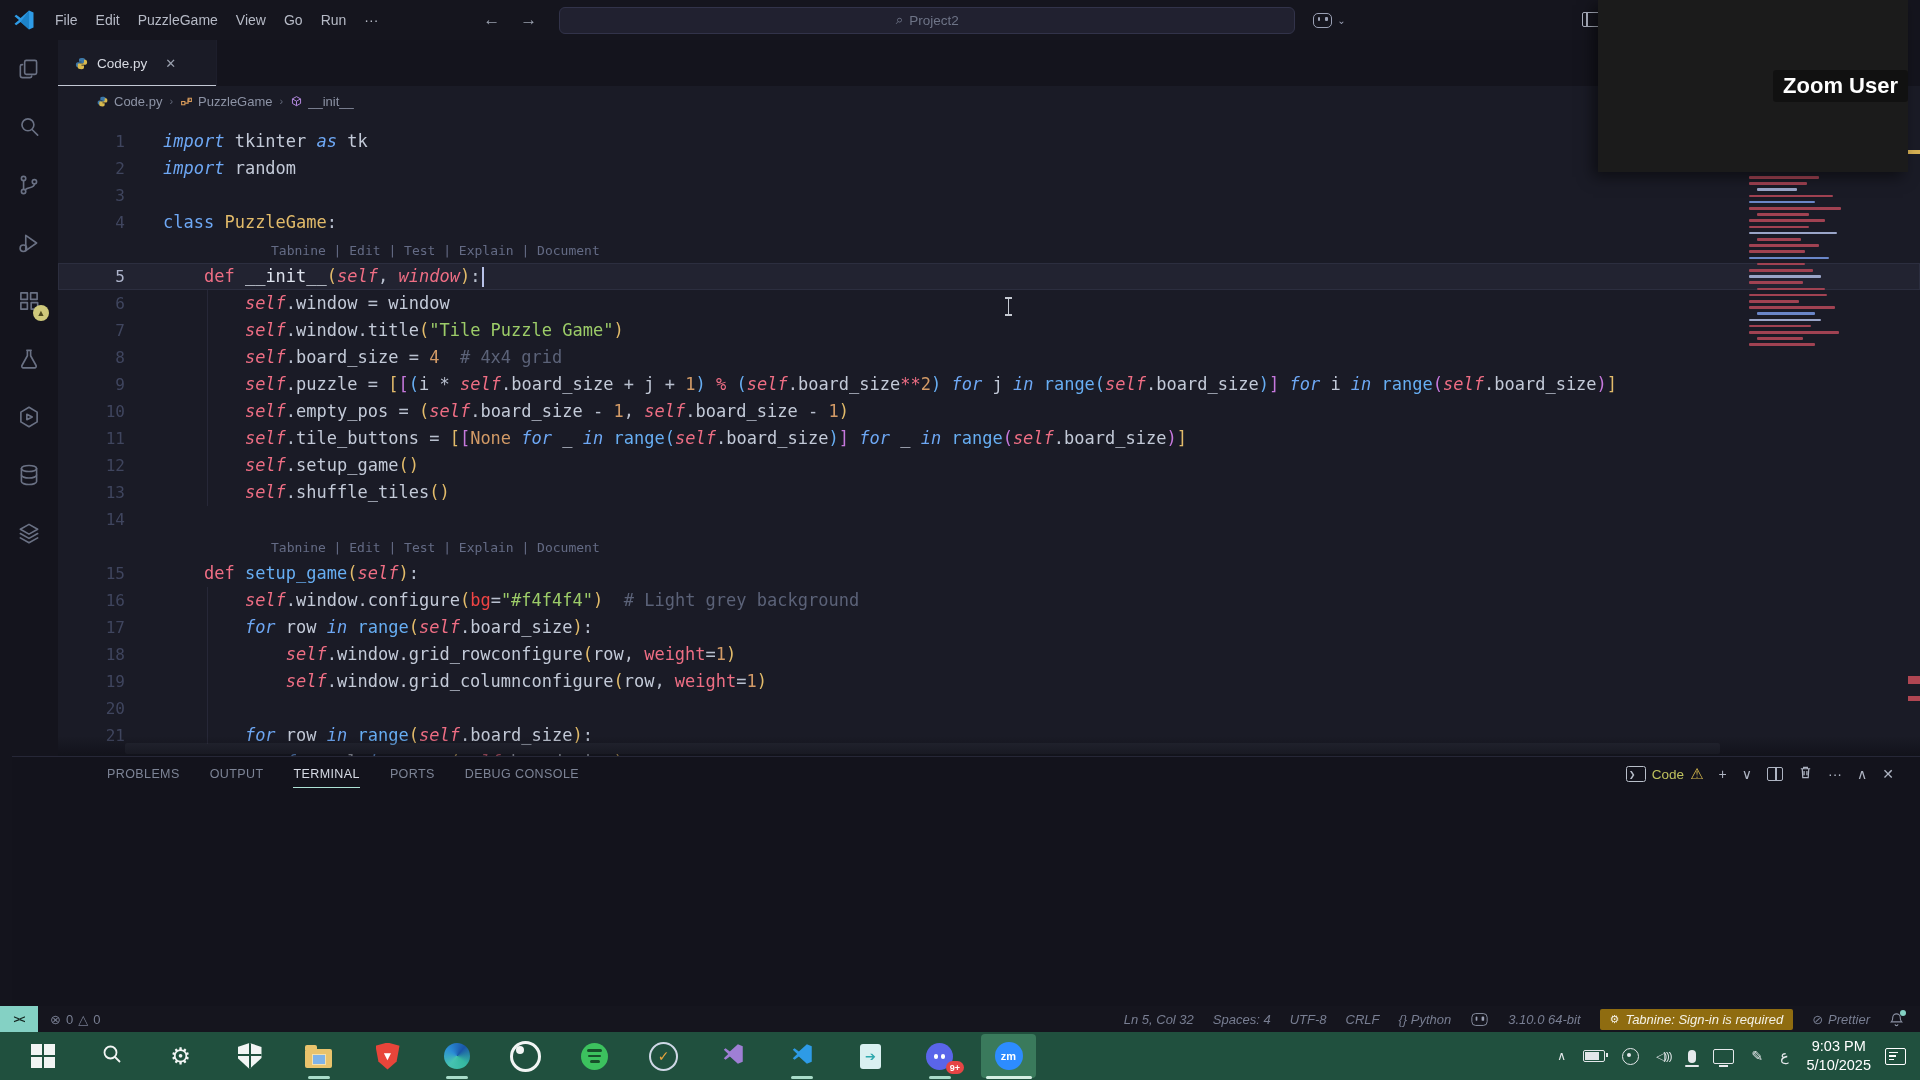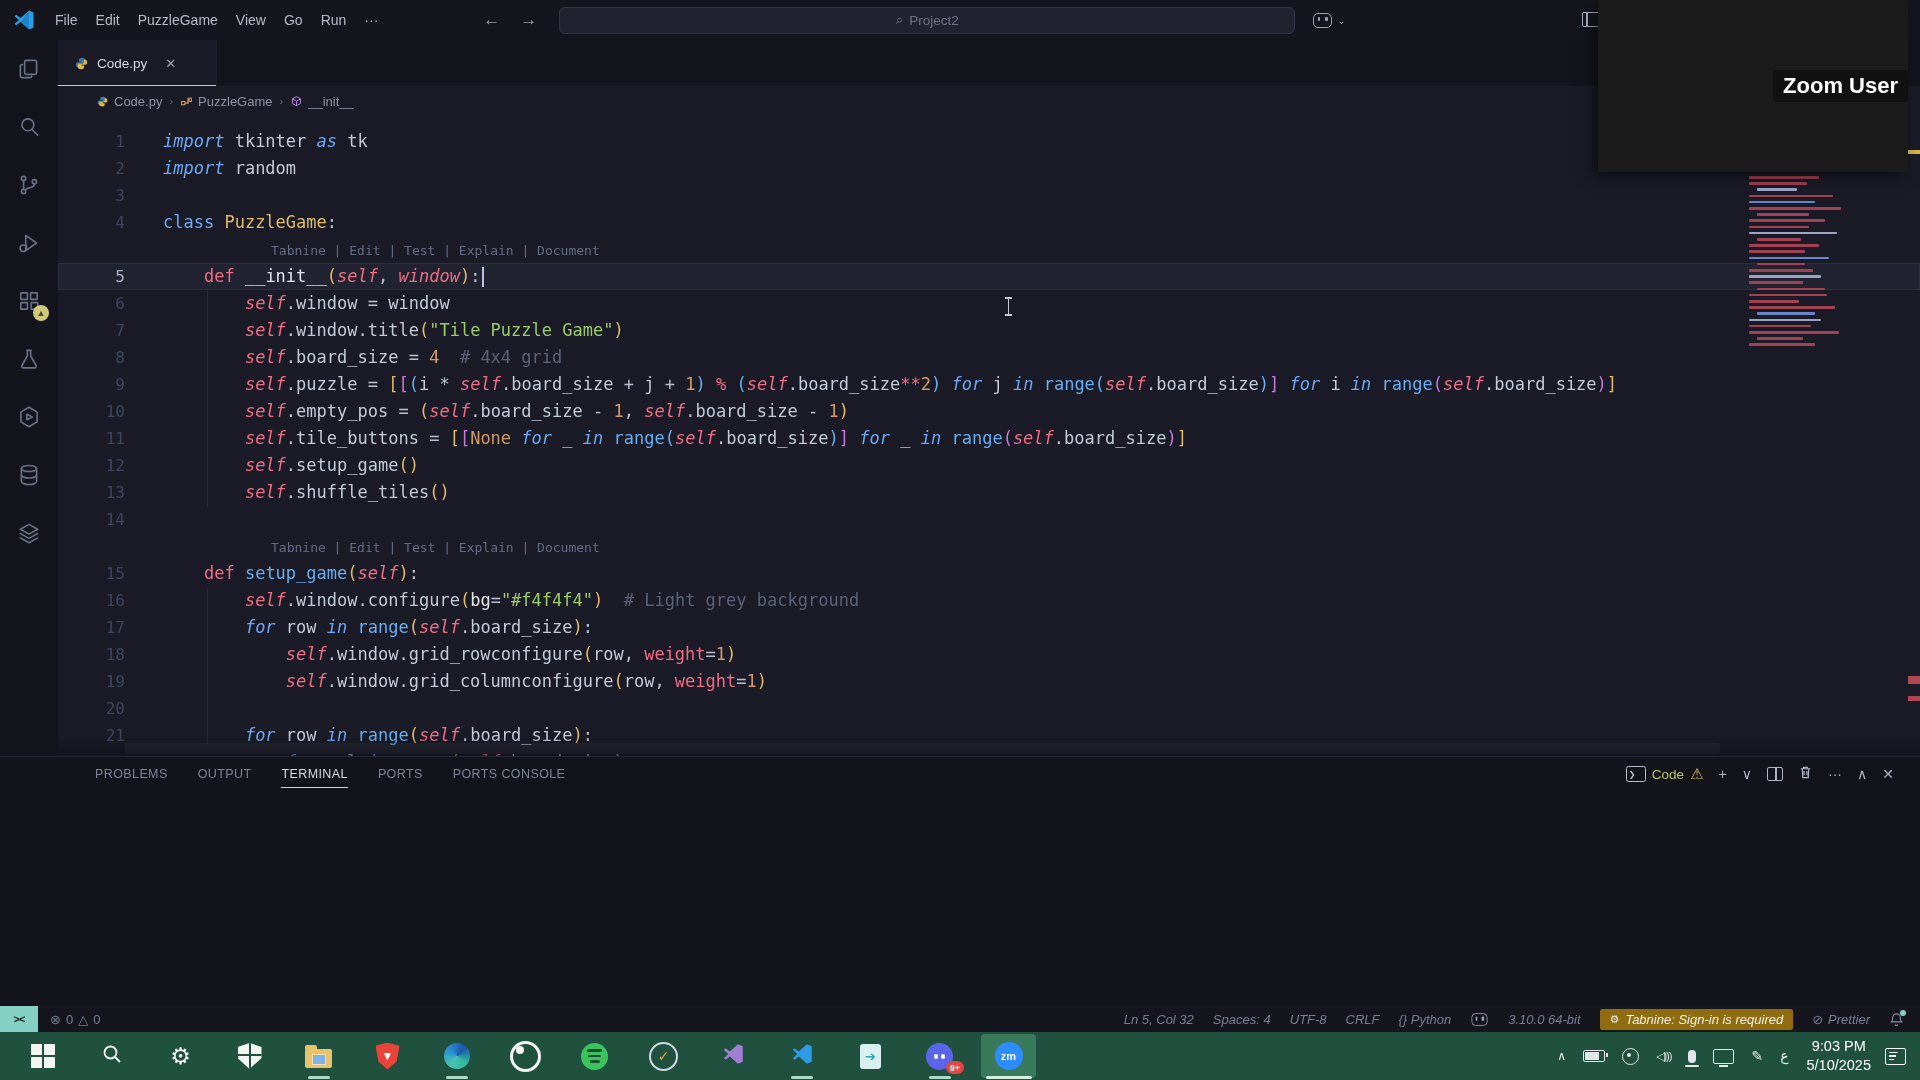--- a/index.html
+++ b/index.html
@@ -46,40 +46,40 @@
   .crow.cur{background:rgba(190,200,255,0.05);box-shadow:inset 0 0 0 1px rgba(190,200,255,0.07);}
   .lnum{width:67px;text-align:right;color:#3f455e;font-family:"DejaVu Sans Mono",monospace;font-size:16px;flex:none;}
   .crow.cur .lnum{color:#aeb4cb;}
   .ctext{margin-left:38px;font-family:"DejaVu Sans Mono",monospace;font-size:17px;}
   .lens{margin-left:146px;font-family:"DejaVu Sans Mono",monospace;font-size:13px;color:#646b85;line-height:30px;}
   .tk-kw{color:#6ea8f5;font-style:italic}.tk-kc{color:#6ea8f5}.tk-kd{color:#ef6e84}
   .tk-cls{color:#e2bb6a}.tk-fn{color:#67aef3}.tk-fnm{color:#dee3ee}
   .tk-sf{color:#ef6e84;font-style:italic}.tk-pr{color:#c3cad8}.tk-st{color:#9ccc68}
   .tk-nu{color:#d29a66}.tk-cm{color:#5b6278;}.tk-op{color:#b9c0cf}
   .tk-or{color:#ef6e84}.tk-b1{color:#e2bb6a}.tk-b2{color:#c678dd}.tk-b3{color:#67aef3}
-  .tk-bi{color:#67aef3}.tk-kga{color:#e5e5e5}.tk-kgr{color:#ef6e84}
+  .tk-bi{color:#67aef3}.tk-kga{color:#ef4444}.tk-kgr{color:#ef6e84}
   .iguide{position:absolute;width:1px;background:#272838;}
   #caret{position:absolute;width:1.5px;height:20px;background:#b8c2e8;}
   #ibeam{position:absolute;width:11px;height:19px;color:#c6cad2;}
   #ibeam:before,#ibeam:after{content:"";position:absolute;left:2px;right:2px;height:1.8px;background:#c6cad2;}
   #ibeam:before{top:0}#ibeam:after{bottom:0}
   #ibeam b{position:absolute;left:50%;top:0;bottom:0;width:1.8px;margin-left:-0.9px;background:#c6cad2;}
   #editor-shadow{position:absolute;left:0;right:0;bottom:0;height:20px;
     background:linear-gradient(to bottom,rgba(10,10,16,0),rgba(10,10,16,0.5));}
   #hscroll{position:absolute;left:67px;right:200px;bottom:2px;height:11px;background:rgba(130,135,155,0.10);border-radius:2px;}
   
   #minimap{position:absolute;left:1745px;top:172px;width:163px;height:182px;}
   .mmbar{position:absolute;height:2.5px;border-radius:1px;}
   #scrollstrip{position:absolute;left:1908px;top:40px;width:12px;bottom:324px;}
   .ssmark{position:absolute;left:0;width:12px;}
   #zoom-overlay{position:absolute;left:1598px;top:0;width:310px;height:172px;background:#1b1b1b;
     box-shadow:-5px 5px 14px rgba(0,0,0,0.5);display:flex;align-items:center;justify-content:flex-end;z-index:40;}
   #zoom-overlay span{font-size:22px;font-weight:bold;color:#fff;background:rgba(0,0,0,0.35);padding:3px 10px;border-radius:3px;}
   
-  #panel{position:absolute;left:0;top:756px;right:0;height:250px;background:#13131c;border-top:1px solid #262737;text-align:center;}
+  #panel{position:absolute;left:12px;top:756px;right:0;height:250px;background:#13131c;border-top:1px solid #262737;text-align:center;}
   #panel-tabs{display:flex;gap:30px;padding:10px 0 0 95px;font-size:12.5px;letter-spacing:0.4px;color:#7d8496;}
   .ptab{padding-bottom:7px;position:relative;}
   .ptab.active{color:#d6dae4;}
   .ptab.active:after{content:"";position:absolute;left:0;right:0;bottom:0;height:1.5px;background:#aee3d6;}
   #panel-toolbar{position:absolute;right:26px;top:8px;display:flex;align-items:center;gap:15px;color:#aeb4c2;font-size:14px;}
   #term-profile{display:flex;align-items:center;gap:6px;}
   .term-ico{width:16px;height:14px;border:1.5px solid #b9bfca;border-radius:2.5px;font-size:8px;color:#b9bfca;
     display:flex;align-items:center;justify-content:flex-start;padding-left:2px;}
   #term-profile .plabel{color:#bfc25e;font-size:13.5px;}
   .warn-tri{color:#d9bb4e;font-size:15px;}
@@ -375,21 +375,21 @@
   <div id="zoom-overlay">
     <span>Zoom User</span>
   </div>
 
   <div id="panel">
     <div id="panel-tabs">
         <div class="ptab">PROBLEMS</div>
         <div class="ptab">OUTPUT</div>
         <div class="ptab active">TERMINAL</div>
         <div class="ptab">PORTS</div>
-        <div class="ptab">PORTS CONSOLE</div>
+        <div class="ptab">DEBUG CONSOLE</div>
       </div>
     <div id="panel-toolbar">
         <div id="term-profile">
           <span class="term-ico">❯</span>
           <span class="plabel">Code</span>
           <span class="warn-tri">⚠</span>
         </div>
         <span>+</span>
         <span>∨</span>
         <span class="split-ico">

